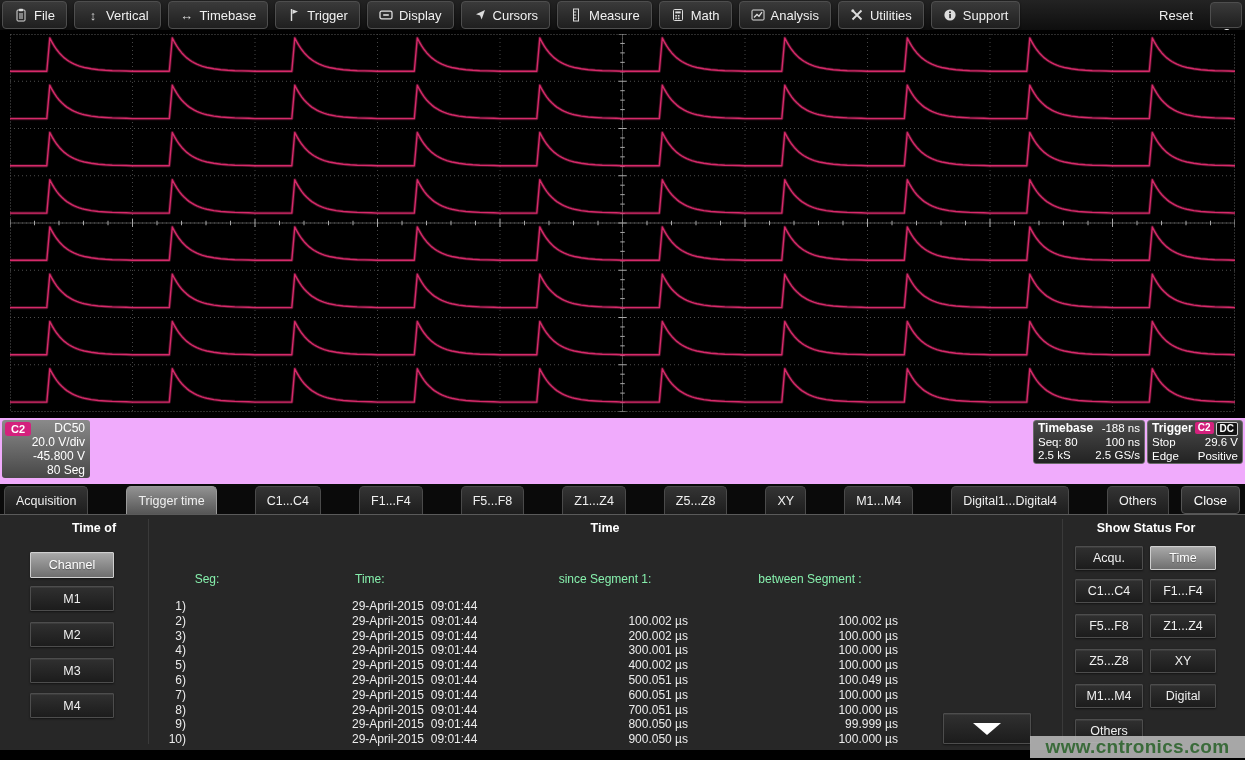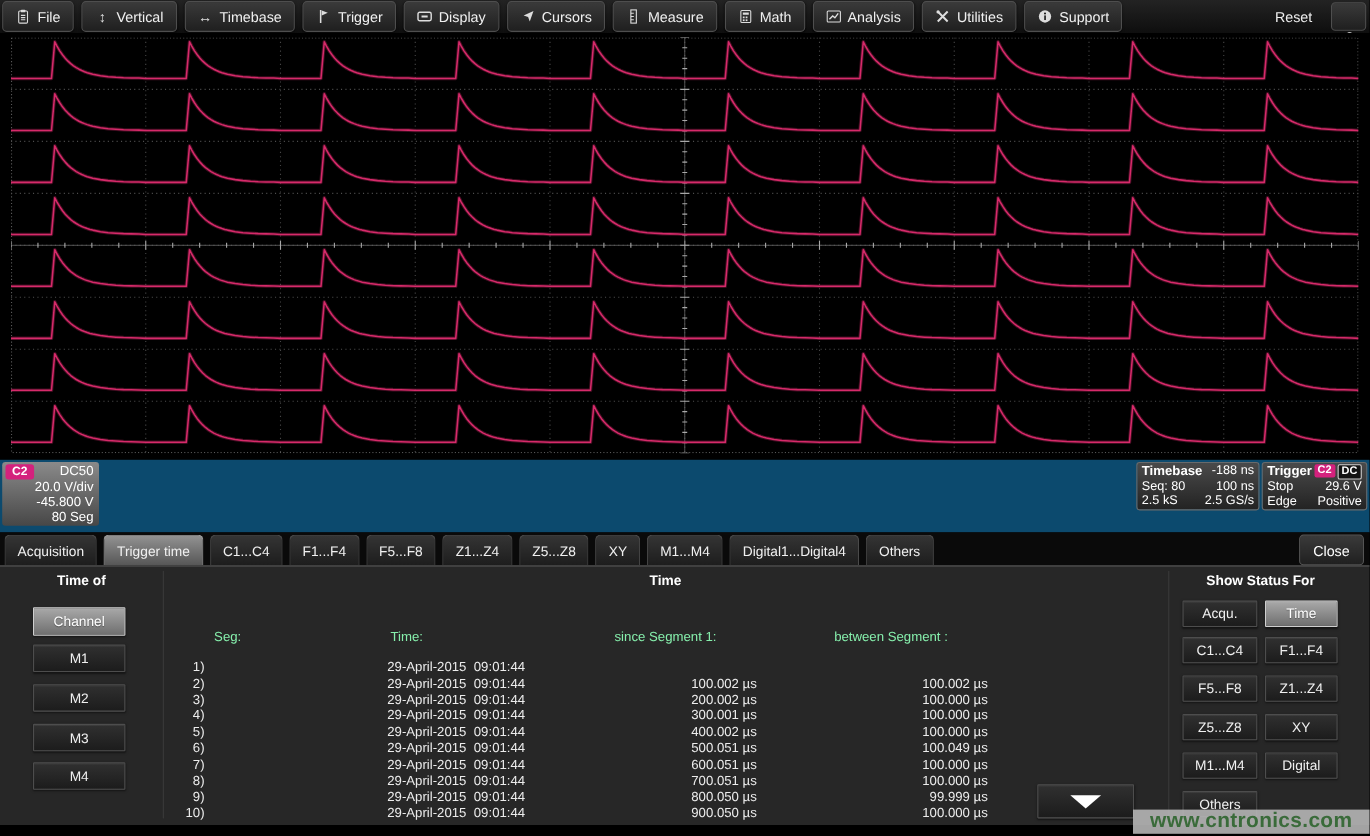--- a/index.html
+++ b/index.html
@@ -19,21 +19,21 @@
          font-size:13px;color:#eee;}
   .undo{position:absolute;right:3px;top:2px;width:32px;height:26px;
         background:linear-gradient(#3a3a3a,#1f1f1f);border:1px solid #4e4e4e;border-radius:4px;
         color:#eee;font-size:9px;display:flex;flex-direction:column;align-items:center;
         justify-content:center;line-height:1;box-sizing:border-box;gap:25px;}
   .undo .arr{font-size:12px;margin-top:1px;}
   
   .scope{position:absolute;top:30px;left:0;width:1245px;height:388px;background:#000;}
   #wave{position:absolute;left:10px;top:4px;}
   
-  .descbar{position:absolute;top:418px;left:0;width:1245px;height:66px;background:#0c4a6e;}
+  .descbar{position:absolute;top:418px;left:0;width:1245px;height:66px;background:#f0abfc;}
   .chbox{position:absolute;left:2px;top:2px;width:88px;height:58px;border-radius:3px;
          background:linear-gradient(#8a8a8a,#474747);font-size:12px;color:#fff;}
   .chbox .badge{position:absolute;left:3px;top:2px;background:#d4217d;color:#fff;font-weight:bold;
                 font-size:11px;padding:0 6px;border-radius:3px;height:14px;line-height:14px;}
   .chbox .ln{position:absolute;right:5px;text-align:right;line-height:14px;}
   .infobox{position:absolute;top:2px;height:44px;background:linear-gradient(#4a4a4a,#232323);
            border:1px solid #6a6a6a;border-radius:3px;box-sizing:border-box;font-size:11.5px;
            color:#fff;padding:1px 4px;}
   .tbbox{left:1033px;width:112px;}
   .trbox{left:1147px;width:96px;}
@@ -364,38 +364,38 @@
         <span>29.6 V</span>
       </div>
     <div class="irow">
         <span>Edge</span>
         <span>Positive</span>
       </div>
   </div>
 </div>
 
 <div class="tabbar">
-  <div id="tab-strip" style="display:flex;align-items:flex-start;">
+  <div id="tab-strip" style="display:flex;align-items:flex-start;gap:32px;">
       <div class="tab">Acquisition</div>
       <div class="tab active">Trigger time</div>
       <div class="tab">C1...C4</div>
       <div class="tab">F1...F4</div>
       <div class="tab">F5...F8</div>
       <div class="tab">Z1...Z4</div>
       <div class="tab">Z5...Z8</div>
       <div class="tab">XY</div>
       <div class="tab">M1...M4</div>
       <div class="tab">Digital1...Digital4</div>
       <div class="tab">Others</div>
     </div>
 </div>
 <div class="closebtn">Close</div>
 
 <div class="dialog">
-  <div class="sect-title" style="left:0;top:6px;width:148px;text-align:center;">Time of</div>
+  <div class="sect-title" style="left:0;top:6px;width:148px;text-align:center;padding-left:20px;">Time of</div>
   <div class="sect-title" style="left:560px;top:6px;width:90px;text-align:center;">Time</div>
   <div class="sect-title" style="left:1067px;top:6px;width:158px;text-align:center;">Show Status For</div>
   <div class="vdiv" style="left:148px;"></div>
   <div class="vdiv" style="left:1062px;"></div>
 
   <div id="timeof-buttons">
       <div class="btn sel" style="left: 30px; top: 37px; width: 84px; height: 26px;">Channel</div>
       <div class="btn" style="left: 30px; top: 71px; width: 84px; height: 25px;">M1</div>
       <div class="btn" style="left: 30px; top: 107px; width: 84px; height: 25px;">M2</div>
       <div class="btn" style="left: 30px; top: 143px; width: 84px; height: 25px;">M3</div>

